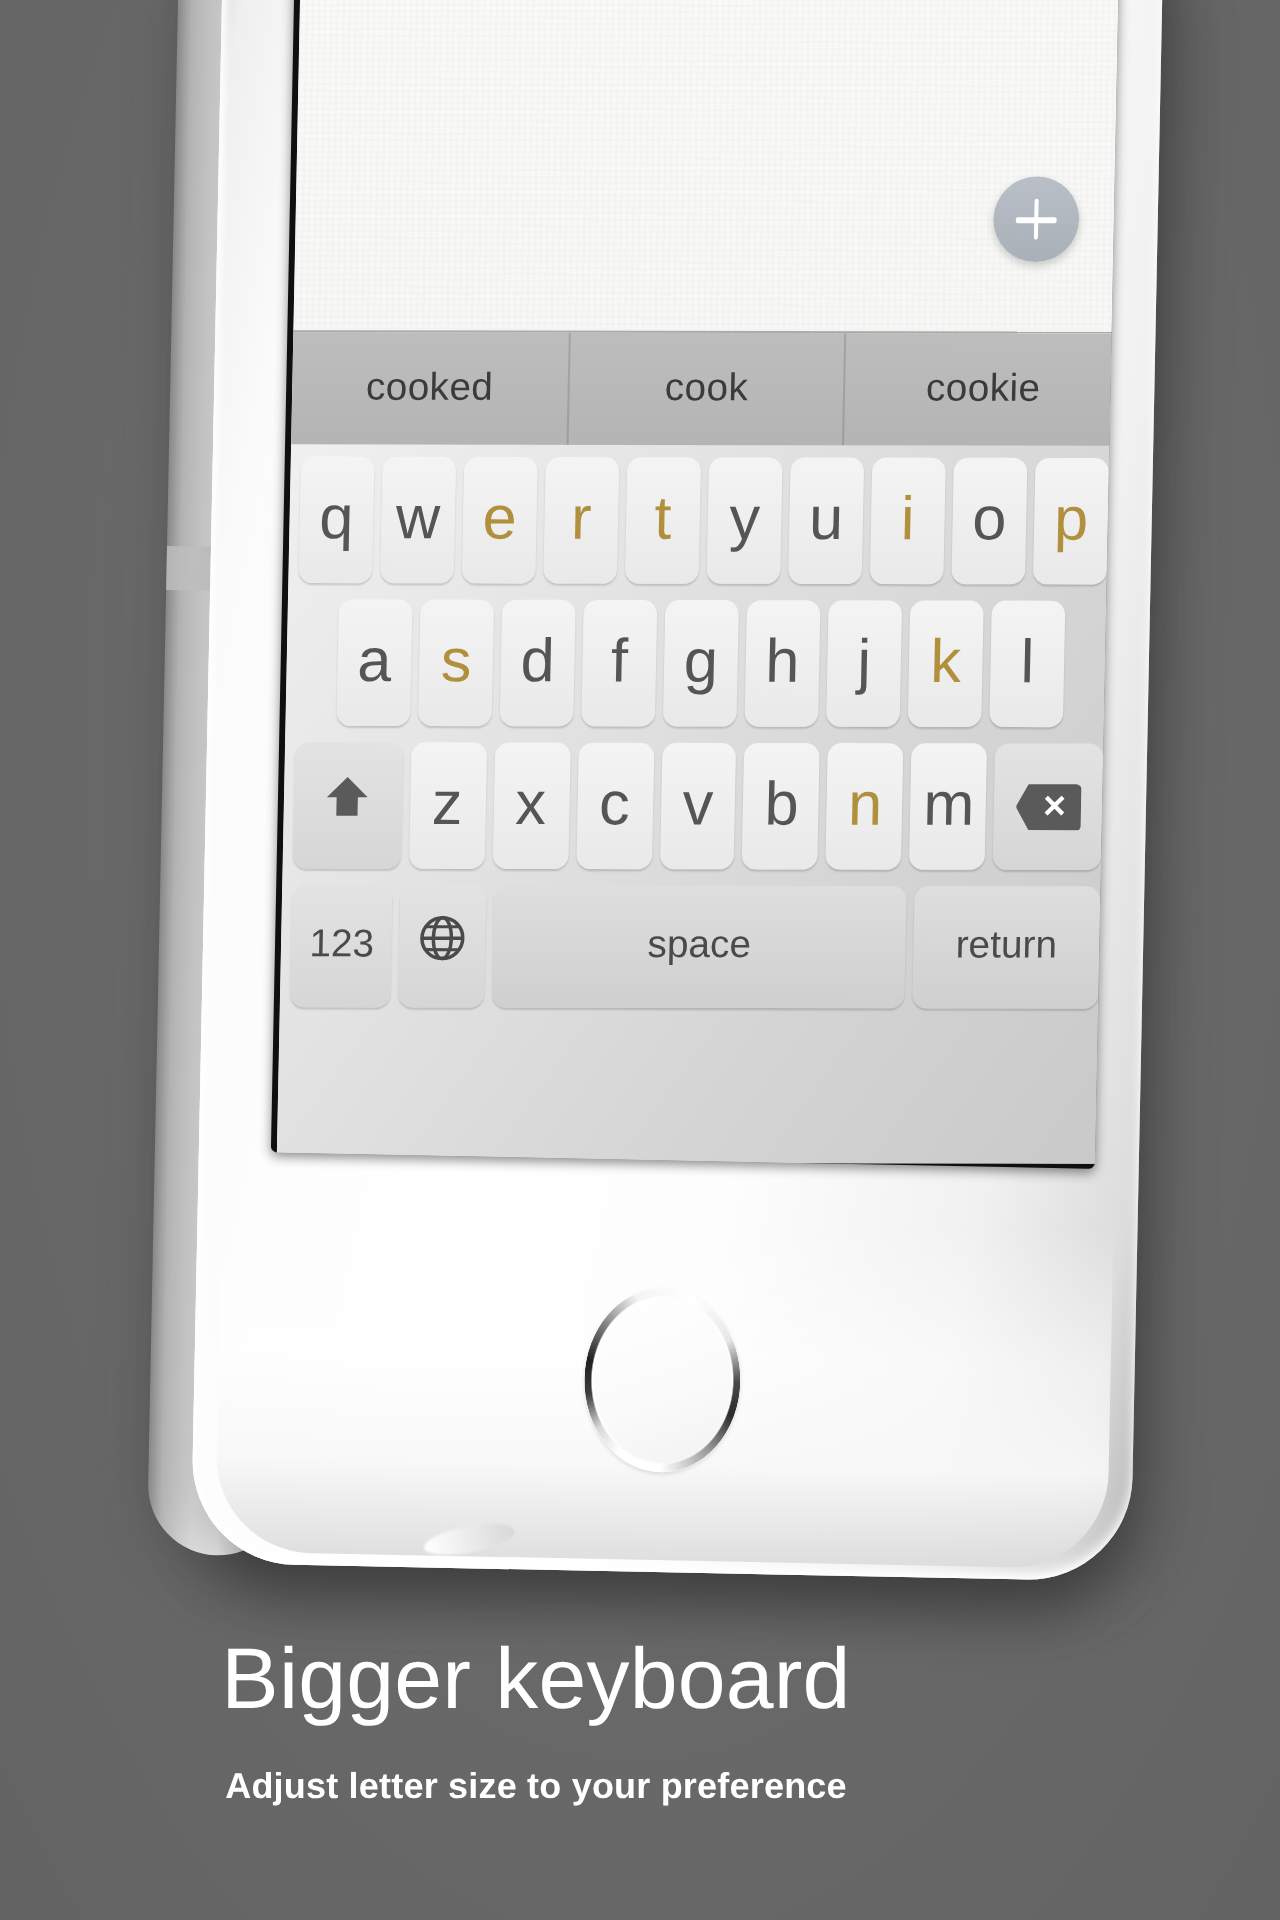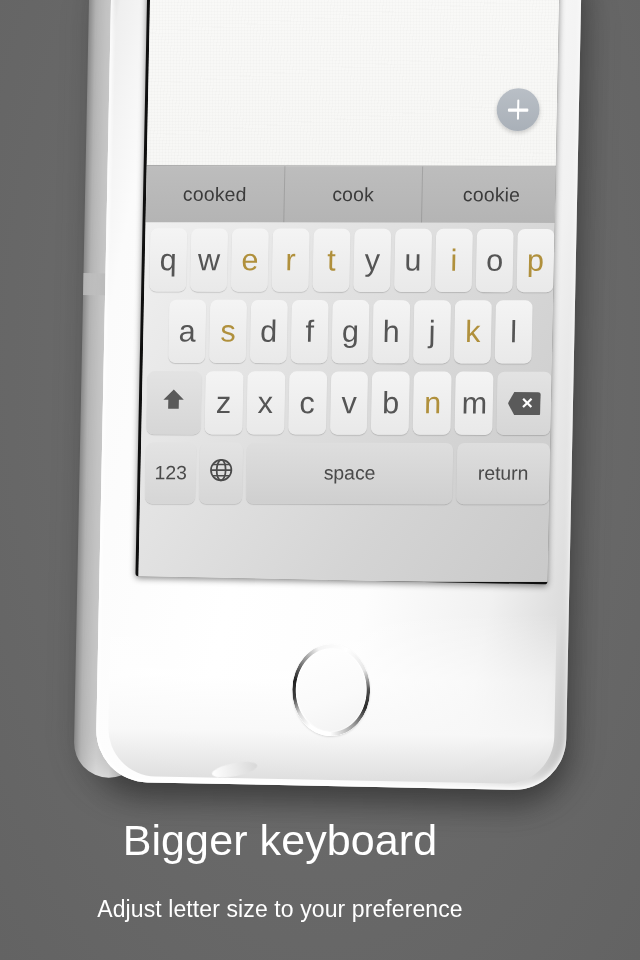--- a/index.html
+++ b/index.html
@@ -273,38 +273,38 @@
     font-weight: bold;
     border-radius: 3px;
     clip-path: polygon(20% 0, 100% 0, 100% 100%, 20% 100%, 0 50%);
     padding-left: 6px;
     box-sizing: border-box;
   }
 
   
   .caption {
     position: absolute;
-    left: 12px;
+    left: 0;
     top: 812px;
     width: 536px;
     text-align: center;
     color: #ffffff;
   }
   .caption-title {
     font-size: 43px;
     line-height: 56px;
     font-weight: 400;
     letter-spacing: .1px;
     margin: 0;
   }
   .caption-sub {
-    font-size: 23px;
+    font-size: 18px;
     line-height: 34px;
-    font-weight: 400;
-    margin: 24px 0 0;
+    font-weight: 700;
+    margin: 8px 0 0;
     letter-spacing: .1px;
   }
 </style>
 </head>
 <body>
 
 <div id="stage">
 
   <div class="phone-wrap">
 

